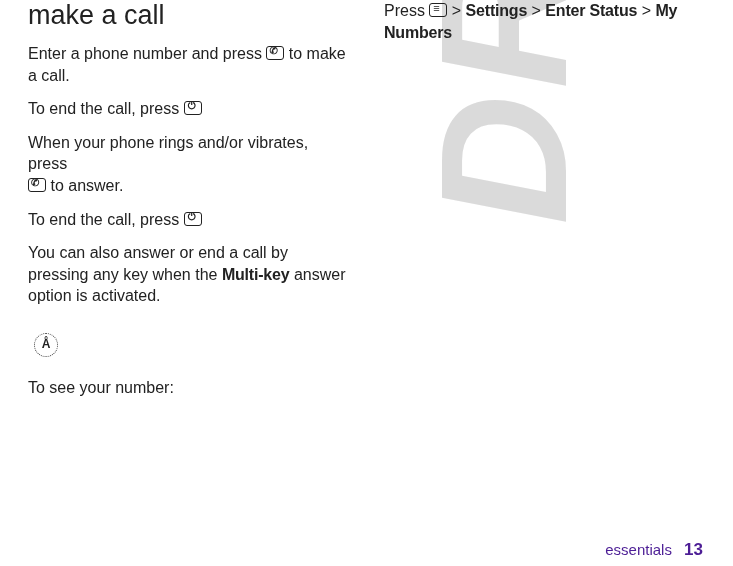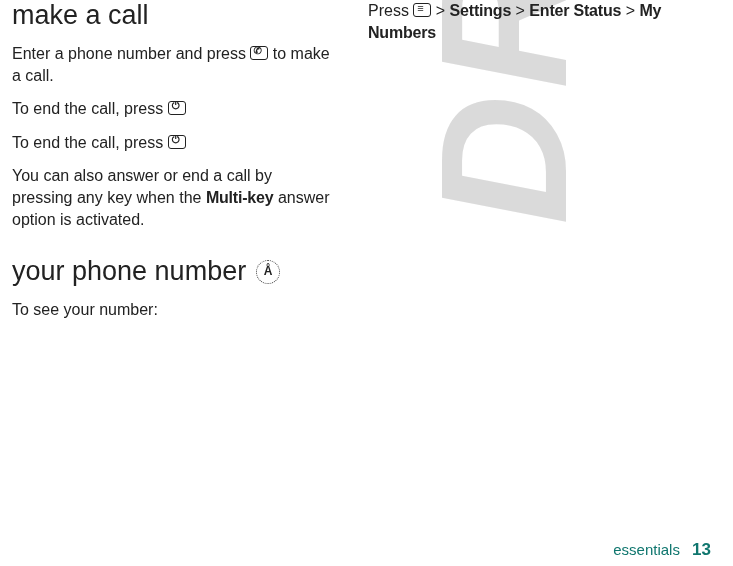--- a/index.html
+++ b/index.html
@@ -24,21 +24,21 @@
     letter-spacing: 6px;
     pointer-events: none;
     z-index: 0;
     font-family: Arial, Helvetica, sans-serif;
   }
   .page {
     position: relative;
     z-index: 1;
     display: flex;
     flex-direction: row;
-    padding: 0 12px;
+    padding: 0 28px;
     gap: 36px;
   }
   .col {
     width: 320px;
     display: flex;
     flex-direction: column;
   }
   h2 {
     font-size: 27px;
     font-weight: 400;
@@ -99,23 +99,23 @@
     text-align: center;
     font-size: 12px;
     line-height: 21px;
     font-weight: 700;
     vertical-align: -4px;
     margin-left: 6px;
   }
   .footer {
     position: absolute;
     bottom: 6px;
-    right: 22px;
+    right: 30px;
     font-size: 15px;
-    color: #0f766e;
+    color: #4c1d95;
   }
   .footer .pg {
     font-weight: 800;
     font-size: 17px;
     margin-left: 8px;
   }
   .h-row {
     display: flex;
     align-items: center;
     gap: 4px;
@@ -135,36 +135,39 @@
 
     <p>
       <span>Enter a phone number and press </span><span class="keyicon send"></span><span> to make a call.</span>
     </p>
 
     <p>
       <span>To end the call, press </span><span class="keyicon end"></span>
     </p>
 
 
+    <p>
+      <span>When your phone rings and/or vibrates, press </span><br>
+      <span class="keyicon send"></span><span> to answer.</span>
+    </p>
 
     <p>
       <span>To end the call, press </span><span class="keyicon end"></span>
     </p>
 
     <p>
       <span>You can also answer or end a call by pressing any key when the </span><span class="bold-cond">Multi-key</span><span> answer option is activated.</span>
     </p>
 
 
     <div class="h-row" style="margin-top:14px;">
-      <h2 style="margin:0;">your phone number</h2>
       <span class="circ-a">Å</span>
     </div>
 
-    <p style="margin-top:12px;">To see your number:</p>
+    <p style="margin-top:20px;">To see your number:</p>
   </div>
 
   <div class="col">
     <p>
       <span>Press </span><span class="keyicon menu"></span><span> &gt; </span><span class="bold-cond">Settings</span><span> &gt; </span><span class="bold-cond">Enter Status</span><span> &gt; </span><span class="bold-cond">My Numbers</span>
     </p>
 
   </div>
 
 </div>

